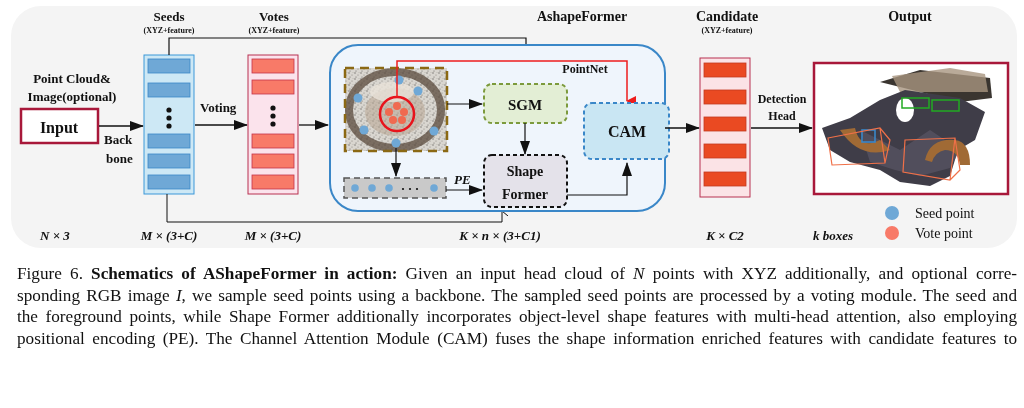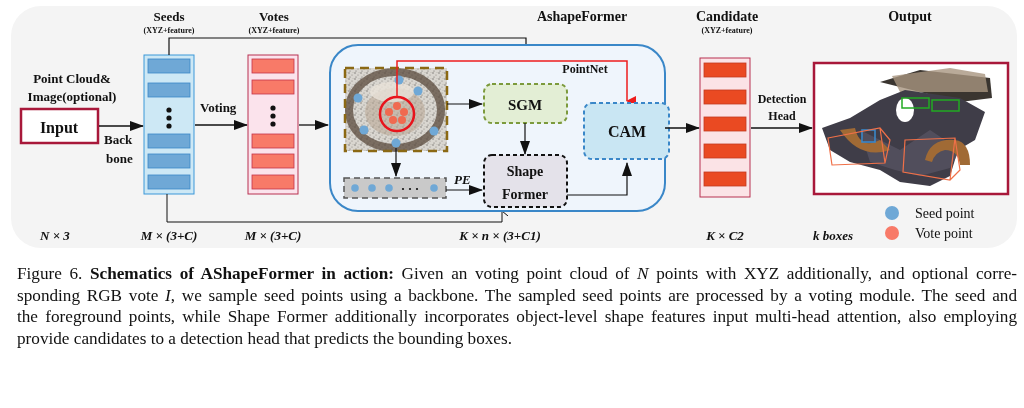--- a/index.html
+++ b/index.html
@@ -197,17 +197,17 @@
   <g>
     <circle cx="892" cy="213" r="7" fill="#6fa8d6"></circle>
     <text class="t-reg" x="915" y="218" font-size="14">Seed point</text>
     <circle cx="892" cy="233" r="7" fill="#f87a68"></circle>
     <text class="t-reg" x="915" y="238" font-size="14">Vote point</text>
   </g>
 </svg>
 </div>
 
 <div id="caption">
-  <span class="line"><span>Figure 6.</span>&nbsp;<b>Schematics of AShapeFormer in action:</b><span> Given an voting point cloud of </span><i>N</i><span> points with XYZ additionally, and optional corre-</span></span>
-  <span class="line"><span>sponding RGB vote </span><i>I</i><span>, we sample seed points using a backbone. The sampled seed points are processed by a voting module. The seed and</span></span>
-  <span class="line">the foreground points, while Shape Former additionally incorporates object-level shape features input multi-head attention, also employing</span>
-  <span class="line last">provide candidates to a detection head that predicts the bounding boxes.</span>
+  <span class="line"><span>Figure 6.</span>&nbsp;<b>Schematics of AShapeFormer in action:</b><span> Given an input head cloud of </span><i>N</i><span> points with XYZ additionally, and optional corre-</span></span>
+  <span class="line"><span>sponding RGB image </span><i>I</i><span>, we sample seed points using a backbone. The sampled seed points are processed by a voting module. The seed and</span></span>
+  <span class="line">the foreground points, while Shape Former additionally incorporates object-level shape features with multi-head attention, also employing</span>
+  <span class="line">positional encoding (PE). The Channel Attention Module (CAM) fuses the shape information enriched features with candidate features to</span>
 </div>
 
 </body></html>

